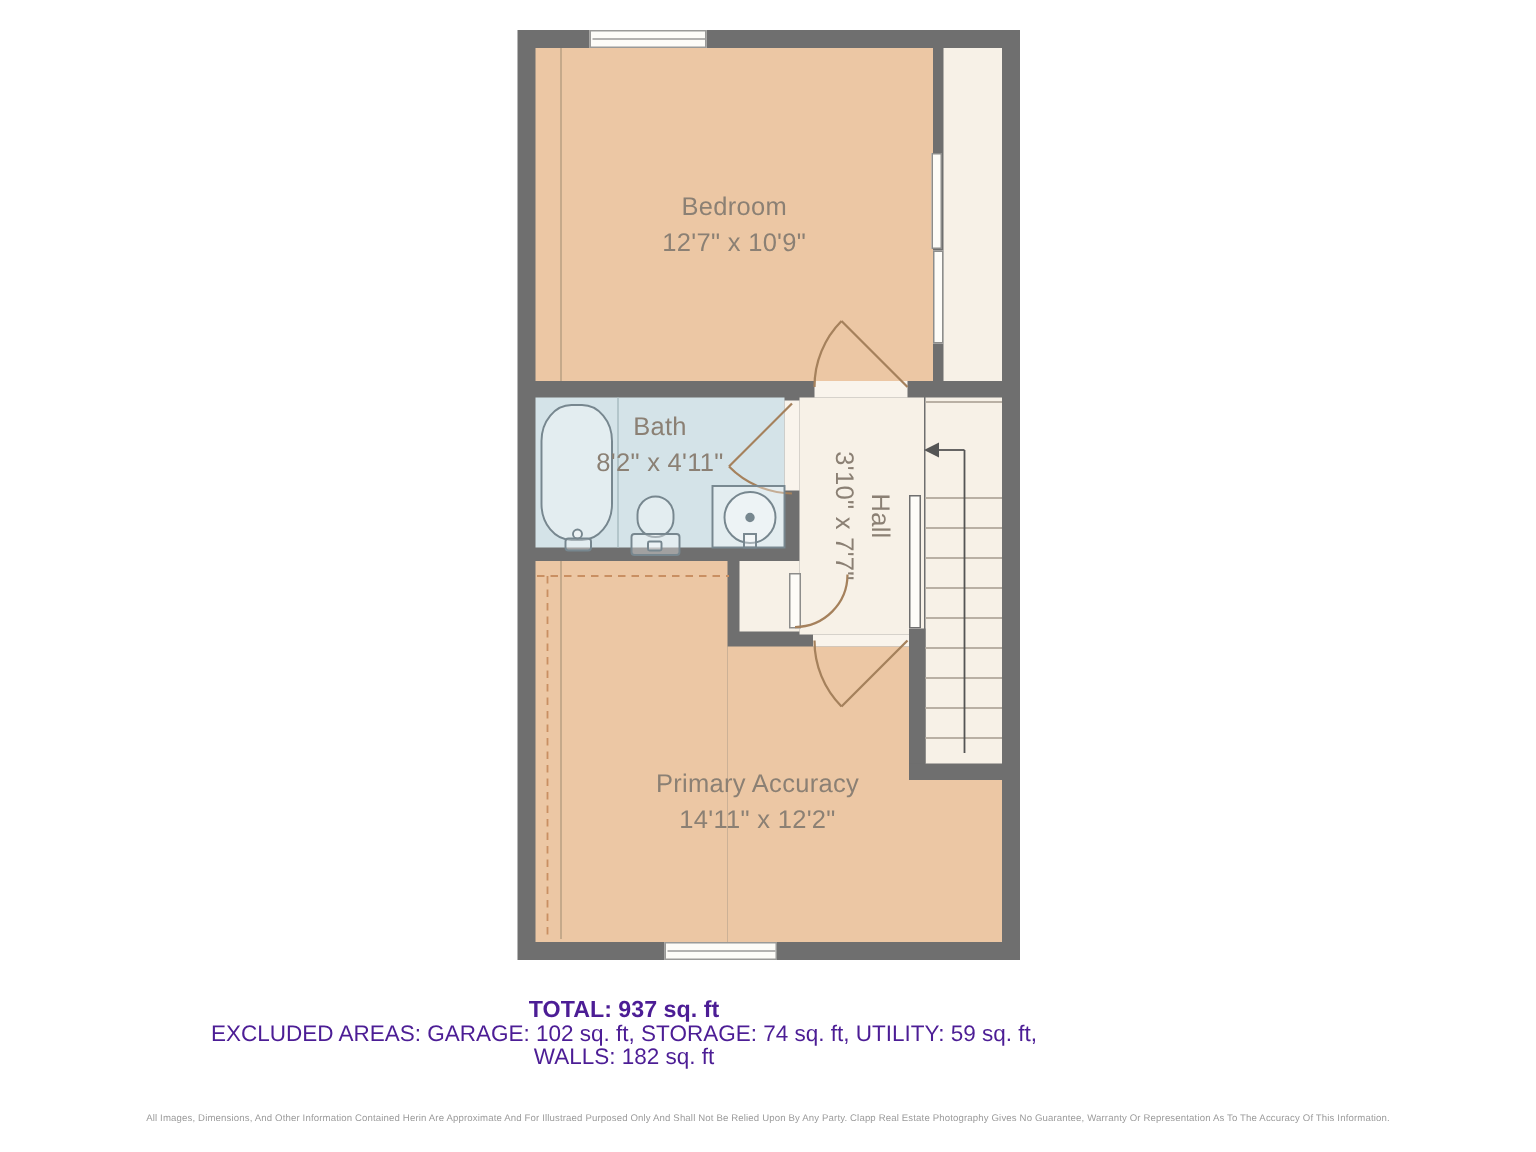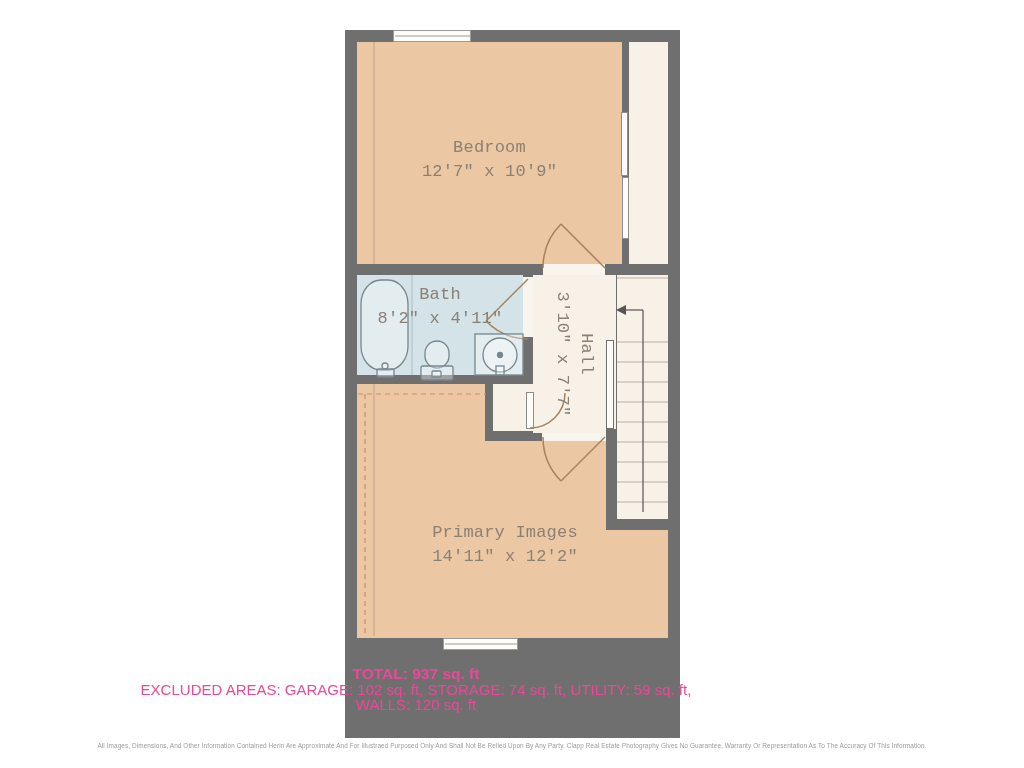--- a/index.html
+++ b/index.html
@@ -1,36 +1,36 @@
 <!DOCTYPE html>
 <html><head>
 <meta charset="utf-8">
 <style>
   * { margin:0; padding:0; box-sizing:border-box; }
   html,body { width:1024px; height:768px; background:#ffffff; overflow:hidden;
               font-family:"Liberation Sans", sans-serif; }
 
   
-  #plan { position:absolute; left:345px; top:30px; width:335px; height:708px; background:#6f6f6f;font-family:Liberation Mono, monospace; }
+  #plan { position:absolute; left:345px; top:20px; width:335px; height:620px; background:#6f6f6f; }
   .fill { position:absolute; }
   .peach { background:#ecc7a4; }
   .cream { background:#f7f1e7; }
   .blue  { background:#d4e3e8; }
   .open  { background:#f9f4ec; }
   .window { background:#fdfcf8; border:1px solid #9a9a98; }
   .leaf   { background:#fdfcf8; border:1px solid #8d8d8b; }
 
   .room-label { position:absolute; text-align:center; color:#8b8074;
                 font-size:17px; line-height:24px; letter-spacing:.2px; }
   .rot { transform:translate(-50%,-50%) rotate(90deg); white-space:nowrap; width:170px; }
 
   #svg-overlay { position:absolute; left:0; top:0; width:335px; height:620px; pointer-events:none; }
 
   #summary { position:absolute; left:0; top:666px; width:832px; text-align:center;
-             color:#ec4899; font-size:15px; line-height:15.6px; }
+             color:#4c1d95; font-size:15px; line-height:15.6px; }
   #summary .total { font-weight:bold; font-size:15.5px; }
   #disclaimer { position:absolute; left:0; top:742px; width:1024px; text-align:center;
                 color:#9b9b9b; font-size:6.4px; letter-spacing:.1px; }
 </style>
 </head>
 <body>
 
 <div id="plan">
 
   <div class="fill peach" style="left:12px;top:12px;width:265px;height:222px;"></div>
@@ -120,24 +120,24 @@
   </div>
   <div class="room-label" style="left:12px;top:253px;width:166px;text-align:center;">
     <div>Bath</div>
     <div>8'2" x 4'11"</div>
   </div>
   <div class="room-label rot" style="left:229px;top:324px;">
     <div>Hall</div>
     <div>3'10" x 7'7"</div>
   </div>
   <div class="room-label" style="left:12px;top:491px;width:296px;">
-    <div>Primary Images</div>
+    <div>Primary Accuracy</div>
     <div>14'11" x 12'2"</div>
   </div>
 </div>
 
 <div id="summary">
   <div class="total">TOTAL: 937 sq. ft</div>
   <div>EXCLUDED AREAS: GARAGE: 102 sq. ft, STORAGE: 74 sq. ft, UTILITY: 59 sq. ft,</div>
-  <div>WALLS: 120 sq. ft</div>
+  <div>WALLS: 182 sq. ft</div>
 </div>
 
 <div id="disclaimer">All Images, Dimensions, And Other Information Contained Herin Are Approximate And For Illustraed Purposed Only And Shall Not Be Relied Upon By Any Party. Clapp Real Estate Photography Gives No Guarantee, Warranty Or Representation As To The Accuracy Of This Information.</div>
 
 </body></html>

